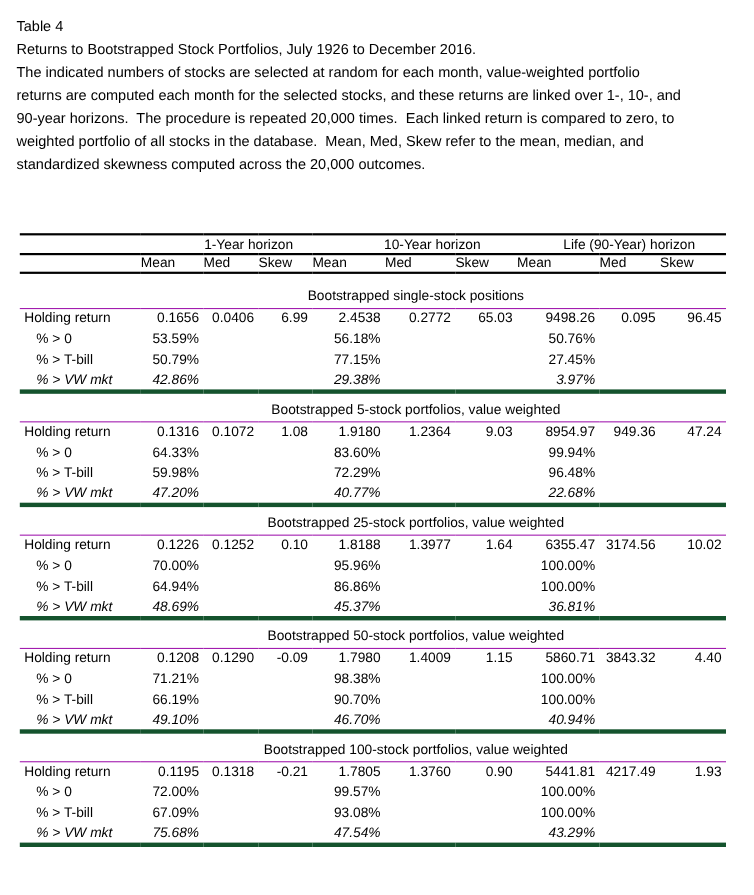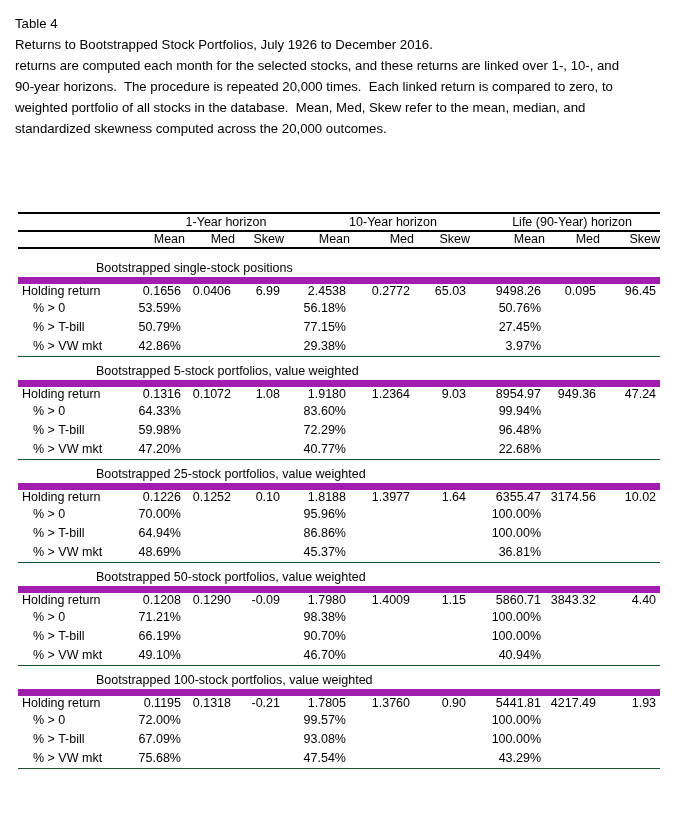--- a/index.html
+++ b/index.html
@@ -25,43 +25,44 @@
   }
   td { padding:0; vertical-align:middle; overflow:hidden; }
   tr.hrow1 td {
     border-top:2px solid #000; border-bottom:2px solid #000;
     height:18px;
   }
   td.group { text-align:center;margin-top:35px; }
   td.g1 { padding-left:40px; }
   td.g2 { padding-left:32px; }
   td.g3 { padding-left:14px; }
-  tr.hrow2 td { border-bottom:2px solid #000; height:17px; text-align:right; }
+  tr.hrow2 td { border-bottom:2px solid #000; height:17px; text-align:left; }
   tr.hrow2 td.corner { text-align:left; }
   tr.spacer td { height:12px; border:none; }
   tr.spacer.tight td { height:7px; }
   tr.titlerow td {
-    padding-left:78px;
-    border-bottom:7px solid #a21caf;
+    text-align:center; padding-left:78px;
+    border-bottom:1px solid #a21caf;
     height:20px;
   }
   tr.datarow td { height:19px; }
   td.num { text-align:right; padding-right:4px; }
   td.rowlabel { padding-left:4px; }
   td.rowlabel.sub { padding-left:15px; }
-  tr.lastrow td { border-bottom:1px solid #14532d; }
+  tr.lastrow td { border-bottom:4px solid #14532d;font-style:italic; }
 </style>
 </head>
 <body>
 
 <div class="page">
 
   <div class="caption">
     <div>Table 4</div>
     <div>Returns to Bootstrapped Stock Portfolios, July 1926 to December 2016.</div>
+    <div>The indicated numbers of stocks are selected at random for each month, value-weighted portfolio</div>
     <div>returns are computed each month for the selected stocks, and these returns are linked over 1-, 10-, and</div>
     <div>90-year horizons.  The procedure is repeated 20,000 times.  Each linked return is compared to zero, to</div>
     <div>weighted portfolio of all stocks in the database.  Mean, Med, Skew refer to the mean, median, and</div>
     <div>standardized skewness computed across the 20,000 outcomes.</div>
   </div>
 
   <table class="returns">
     <colgroup>
       <col style="width:110px">
       <col style="width:57px">

